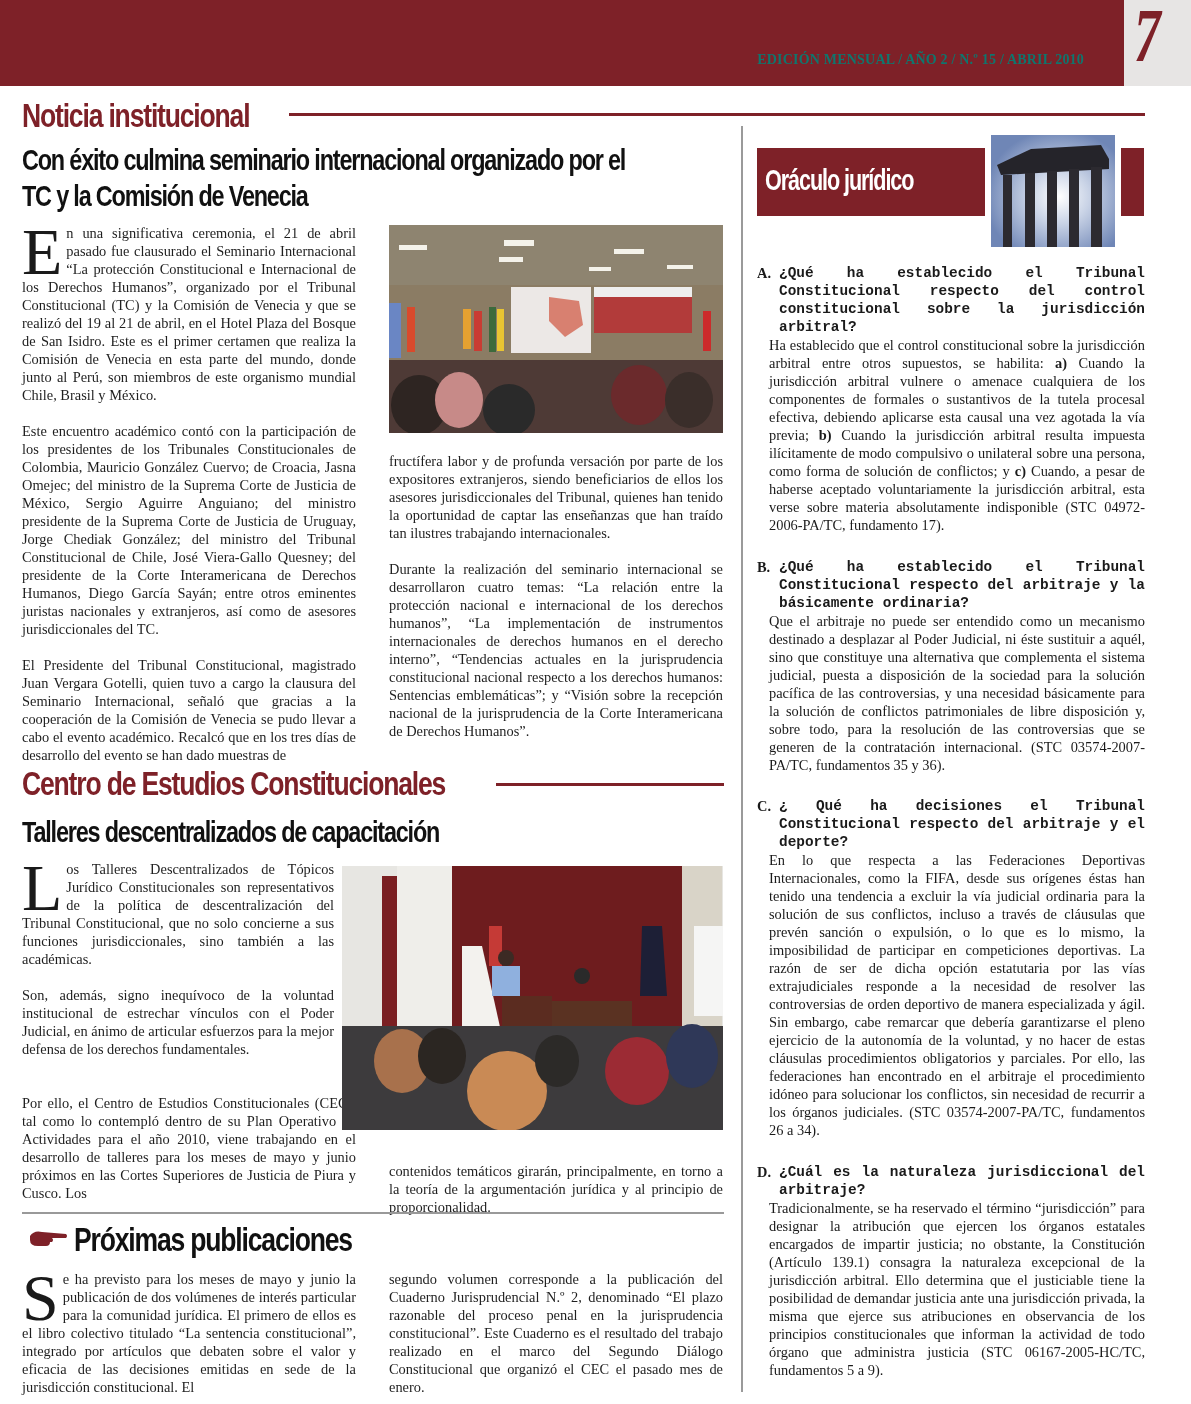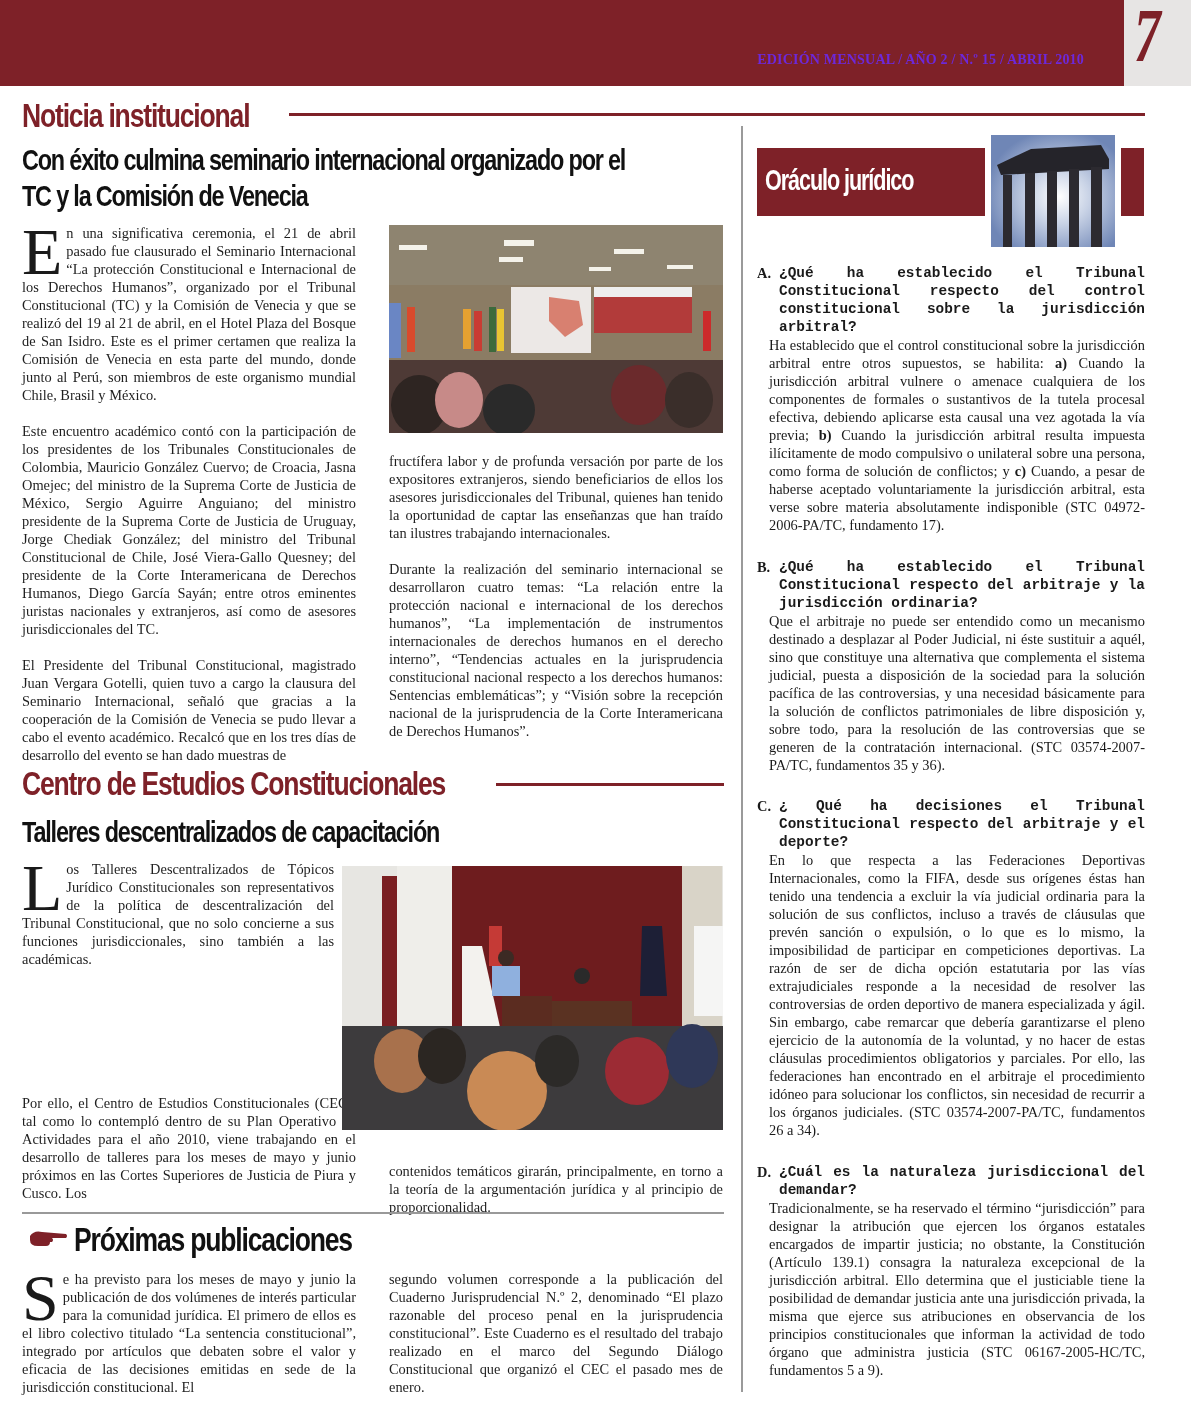--- a/index.html
+++ b/index.html
@@ -1,20 +1,20 @@
 <!DOCTYPE html>
 <html><head>
 <meta charset="utf-8">
 <style>
   * { box-sizing: border-box; margin: 0; padding: 0; }
   html, body { width: 1191px; height: 1404px; background: #ffffff; overflow: hidden; }
   body { position: relative; font-family: "Liberation Serif", "DejaVu Serif", serif; color: #1a1a1a; }
 
   .header-band { position: absolute; left: 0; top: 0; width: 1124px; height: 86px; background: #7e2128; }
-  .header-edition { position: absolute; right: 107px; top: 52px; color: #6d28d9; font-size: 14px; font-weight: bold; letter-spacing: 0.2px; }
+  .header-edition { position: absolute; right: 107px; top: 52px; color: #0f766e; font-size: 14px; font-weight: bold; letter-spacing: 0.2px; }
   .page-tab { position: absolute; left: 1124px; top: 0; width: 67px; height: 86px; background: #e7e5e4; }
   .page-number { position: absolute; left: 1134px; top: -8px; font-size: 76px; font-style: italic; font-weight: bold; color: #7e2128; transform: scaleX(0.7); transform-origin: left top; }
 
   .section-head { position: absolute; font-family: "Liberation Sans", "DejaVu Sans", sans-serif; font-weight: bold; color: #7e2128; letter-spacing: -1.5px; transform: scaleX(0.78); transform-origin: left center; white-space: nowrap; }
   .rule-red { position: absolute; height: 3px; background: #7e2128; }
   .rule-gray { position: absolute; height: 2px; background: #999999; }
   .vrule { position: absolute; width: 2px; background: #9a9a9a; }
 
   .article-title { position: absolute; font-family: "Liberation Sans", "DejaVu Sans", sans-serif; font-weight: bold; color: #111; font-size: 30px; line-height: 36px; letter-spacing: -1.5px; transform: scaleX(0.78); transform-origin: left top; white-space: nowrap; }
 
@@ -96,20 +96,21 @@
   <p>Durante la realización del seminario internacional se desarrollaron cuatro temas: “La relación entre la protección nacional e internacional de los derechos humanos”, “La implementación de instrumentos internacionales de derechos humanos en el derecho interno”, “Tendencias actuales en la jurisprudencia constitucional nacional respecto a los derechos humanos: Sentencias emblemáticas”; y “Visión sobre la recepción nacional de la jurisprudencia de la Corte Interamericana de Derechos Humanos”.</p>
 </div>
 
 <div class="section-head" style="left:22px; top:764px; font-size:34px;">Centro de Estudios Constitucionales</div>
 <div class="rule-red" style="left:496px; top:783px; width:228px;"></div>
 
 <div class="article-title" style="left:22px; top:814px;">Talleres descentralizados de capacitación</div>
 
 <div class="col" style="left:22px; top:860px; width:312px;">
   <p><span class="dropcap">L</span><span>os Talleres Descentralizados de Tópicos Jurídico Constitucionales son representativos de la política de descentralización del Tribunal Constitucional, que no solo concierne a sus funciones jurisdiccionales, sino también a las académicas.</span></p>
+  <p>Son, además, signo inequívoco de la voluntad institucional de estrechar vínculos con el Poder Judicial, en ánimo de articular esfuerzos para la mejor defensa de los derechos fundamentales.</p>
 </div>
 <div class="col" style="left:22px; top:1094px; width:334px;">
   <p>Por ello, el Centro de Estudios Constitucionales (CEC), tal como lo contempló dentro de su Plan Operativo de Actividades para el año 2010, viene trabajando en el desarrollo de talleres para los meses de mayo y junio próximos en las Cortes Superiores de Justicia de Piura y Cusco. Los</p>
 </div>
 
 <div class="photo" style="left:342px; top:866px; width:381px; height:264px;" title="Speaker at podium with flags before a seated audience">
   <svg width="381" height="264" viewBox="0 0 381 264">
     <rect width="381" height="264" fill="#e7e6e2"></rect>
     <rect x="110" y="0" width="230" height="160" fill="#6e1c1e"></rect>
     <rect x="40" y="10" width="20" height="150" fill="#7a1f22"></rect>
@@ -181,32 +182,32 @@
     <span class="qtext">¿Qué ha establecido el Tribunal Constitucional respecto del control constitucional sobre la jurisdicción arbitral?</span>
   </div>
   <div class="a">
     <span>Ha establecido que el control constitucional sobre la jurisdicción arbitral entre otros supuestos, se habilita: </span><b>a)</b><span> Cuando la jurisdicción arbitral vulnere o amenace cualquiera de los componentes de formales o sustantivos de la tutela procesal efectiva, debiendo aplicarse esta causal una vez agotada la vía previa; </span><b>b)</b><span> Cuando la jurisdicción arbitral resulta impuesta ilícitamente de modo compulsivo o unilateral sobre una persona, como forma de solución de conflictos; y </span><b>c)</b><span> Cuando, a pesar de haberse aceptado voluntariamente la jurisdicción arbitral, esta verse sobre materia absolutamente indisponible (STC 04972-2006-PA/TC, fundamento 17).</span>
   </div>
 </div>
 
 <div class="qa" style="top:558px;">
   <div class="q">
     <span class="letter">B.</span>
-    <span class="qtext">¿Qué ha establecido el Tribunal Constitucional respecto del arbitraje y la jurisdicción ordinaria?</span>
+    <span class="qtext">¿Qué ha establecido el Tribunal Constitucional respecto del arbitraje y la básicamente ordinaria?</span>
   </div>
   <div class="a">Que el arbitraje no puede ser entendido como un mecanismo destinado a desplazar al Poder Judicial, ni éste sustituir a aquél, sino que constituye una alternativa que complementa el sistema judicial, puesta a disposición de la sociedad para la solución pacífica de las controversias, y una necesidad básicamente para la solución de conflictos patrimoniales de libre disposición y, sobre todo, para la resolución de las controversias que se generen de la contratación internacional. (STC 03574-2007-PA/TC, fundamentos 35 y 36).</div>
 </div>
 
 <div class="qa" style="top:797px;">
   <div class="q">
     <span class="letter">C.</span>
     <span class="qtext">¿ Qué ha decisiones el Tribunal Constitucional respecto del arbitraje y el deporte?</span>
   </div>
   <div class="a">En lo que respecta a las Federaciones Deportivas Internacionales, como la FIFA, desde sus orígenes éstas han tenido una tendencia a excluir la vía judicial ordinaria para la solución de sus conflictos, incluso a través de cláusulas que prevén sanción o expulsión, o lo que es lo mismo, la imposibilidad de participar en competiciones deportivas. La razón de ser de dicha opción estatutaria por las vías extrajudiciales responde a la necesidad de resolver las controversias de orden deportivo de manera especializada y ágil. Sin embargo, cabe remarcar que debería garantizarse el pleno ejercicio de la autonomía de la voluntad, y no hacer de estas cláusulas procedimientos obligatorios y parciales. Por ello, las federaciones han encontrado en el arbitraje el procedimiento idóneo para solucionar los conflictos, sin necesidad de recurrir a los órganos judiciales. (STC 03574-2007-PA/TC, fundamentos 26 a 34).</div>
 </div>
 
 <div class="qa" style="top:1163px;">
   <div class="q">
     <span class="letter">D.</span>
-    <span class="qtext">¿Cuál es la naturaleza jurisdiccional del demandar?</span>
+    <span class="qtext">¿Cuál es la naturaleza jurisdiccional del arbitraje?</span>
   </div>
   <div class="a">Tradicionalmente, se ha reservado el término “jurisdicción” para designar la atribución que ejercen los órganos estatales encargados de impartir justicia; no obstante, la Constitución (Artículo 139.1) consagra la naturaleza excepcional de la jurisdicción arbitral. Ello determina que el justiciable tiene la posibilidad de demandar justicia ante una jurisdicción privada, la misma que ejerce sus atribuciones en observancia de los principios constitucionales que informan la actividad de todo órgano que administra justicia (STC 06167-2005-HC/TC, fundamentos 5 a 9).</div>
 </div>
 
 </body></html>

